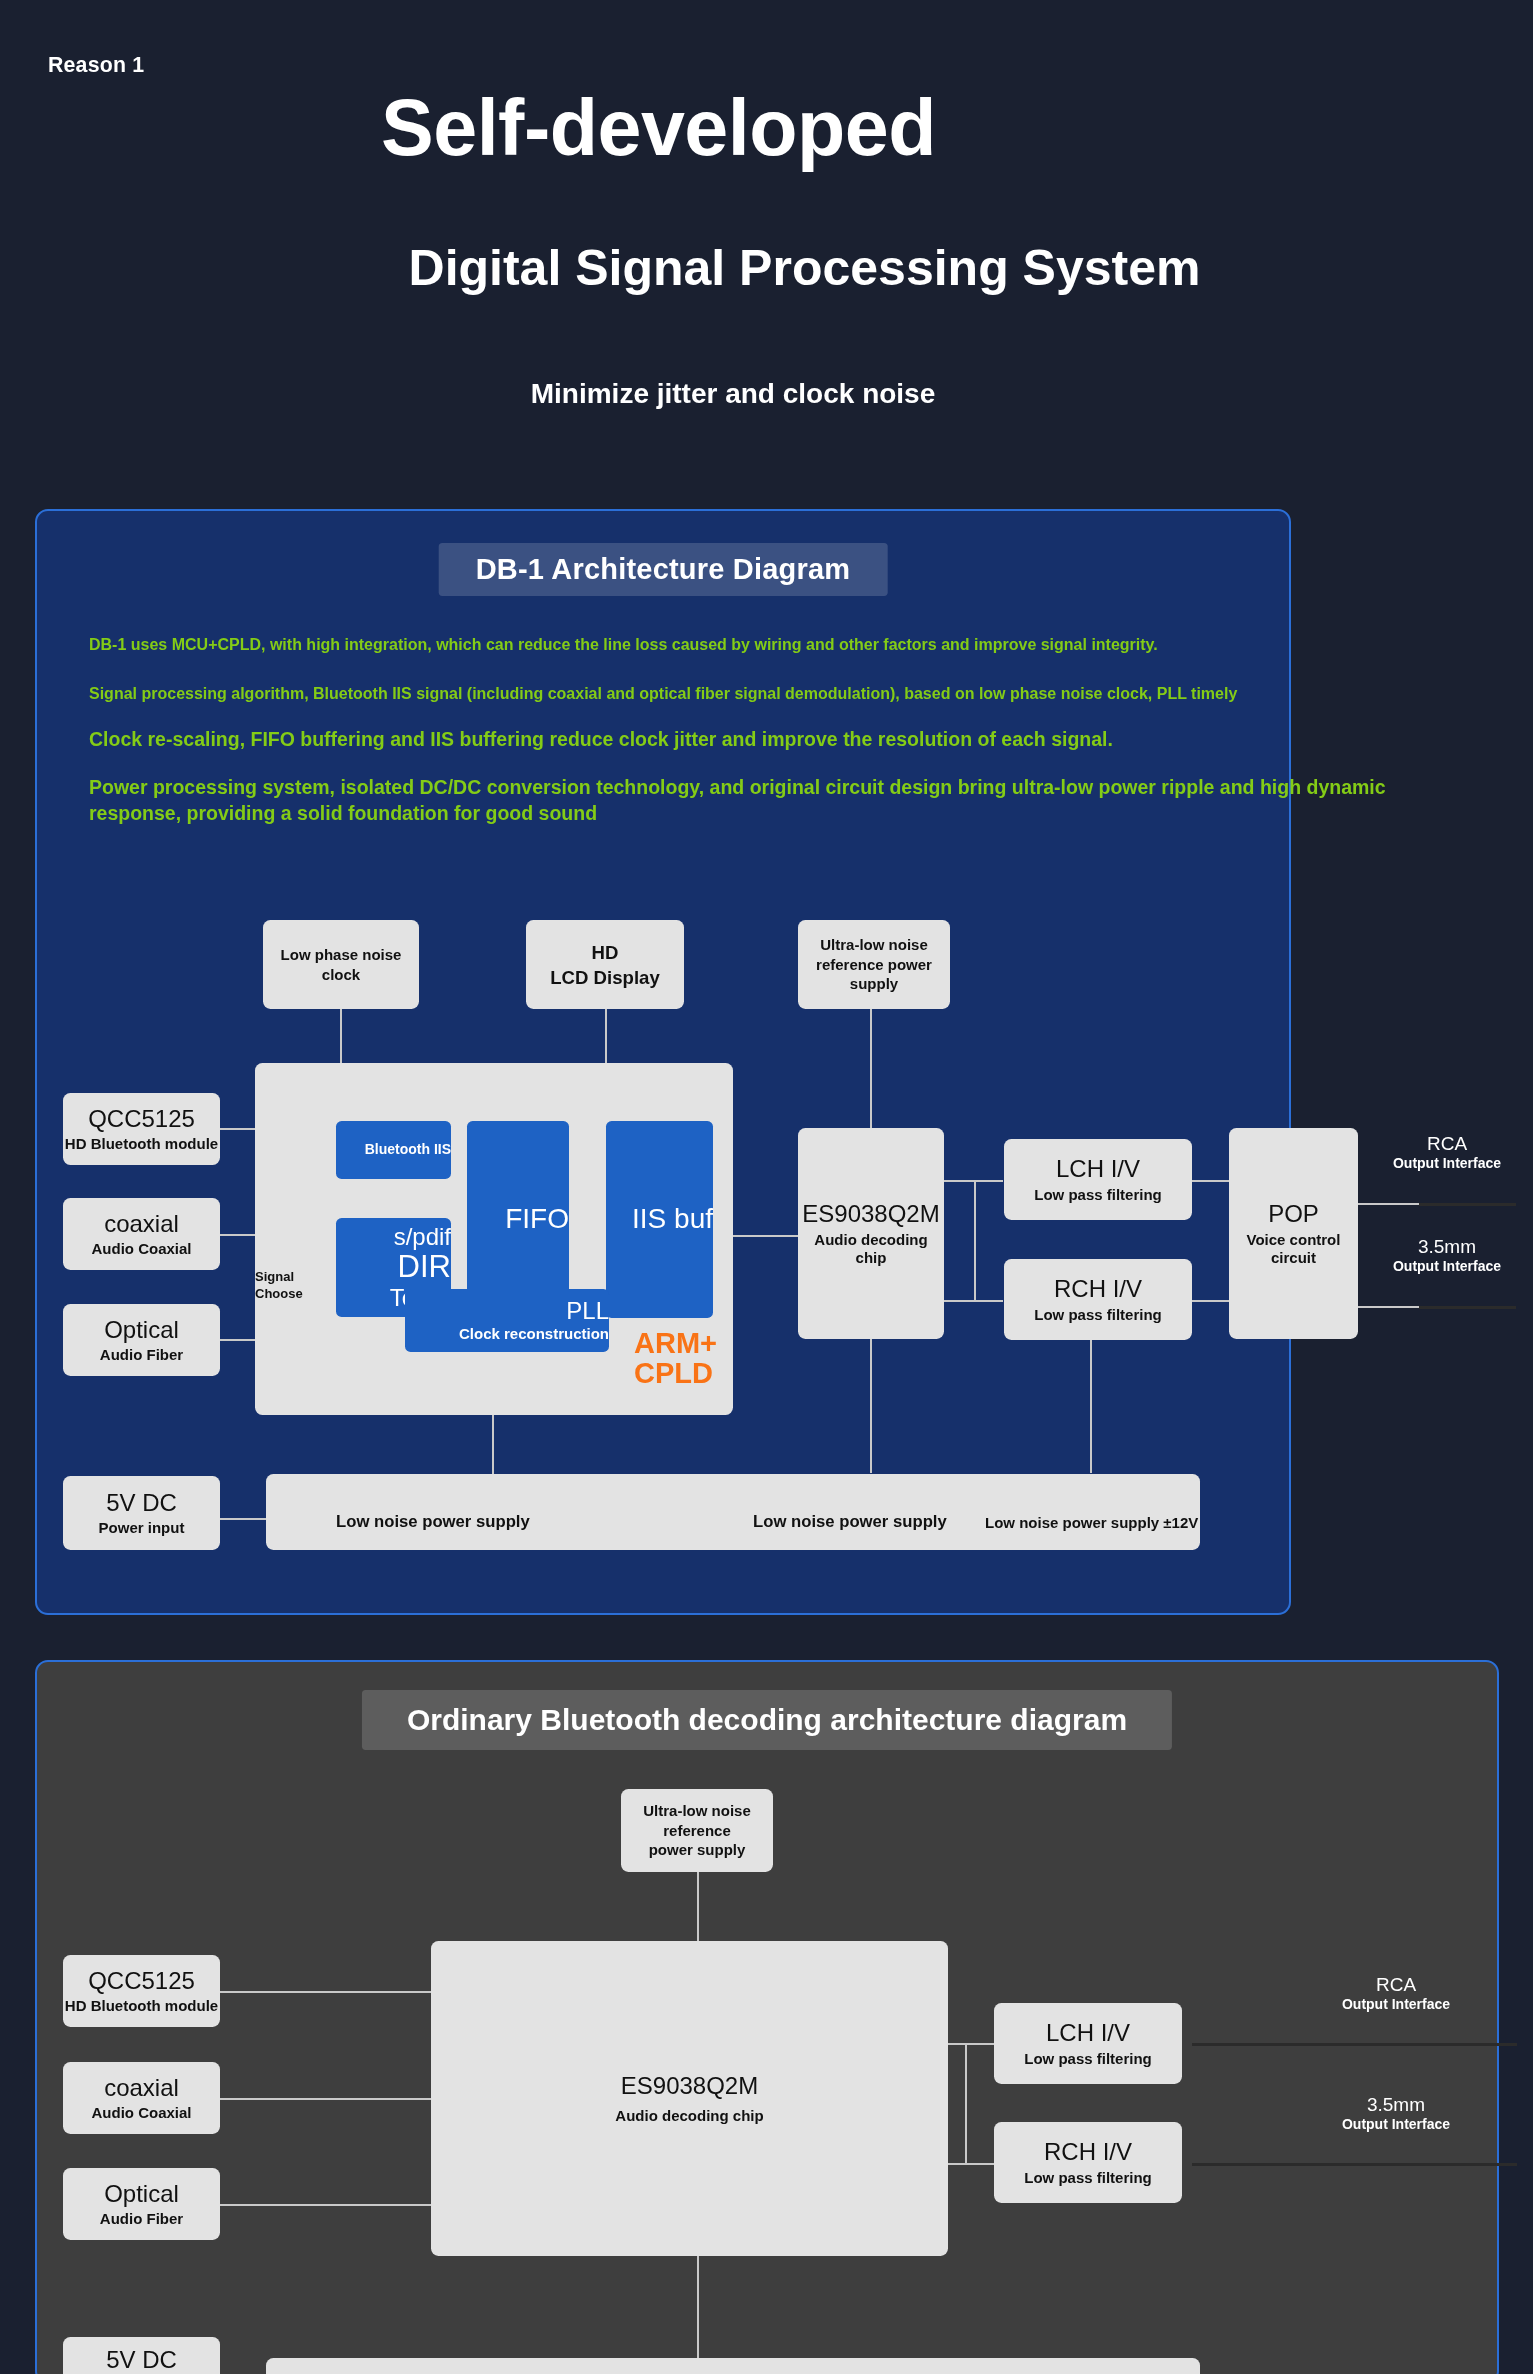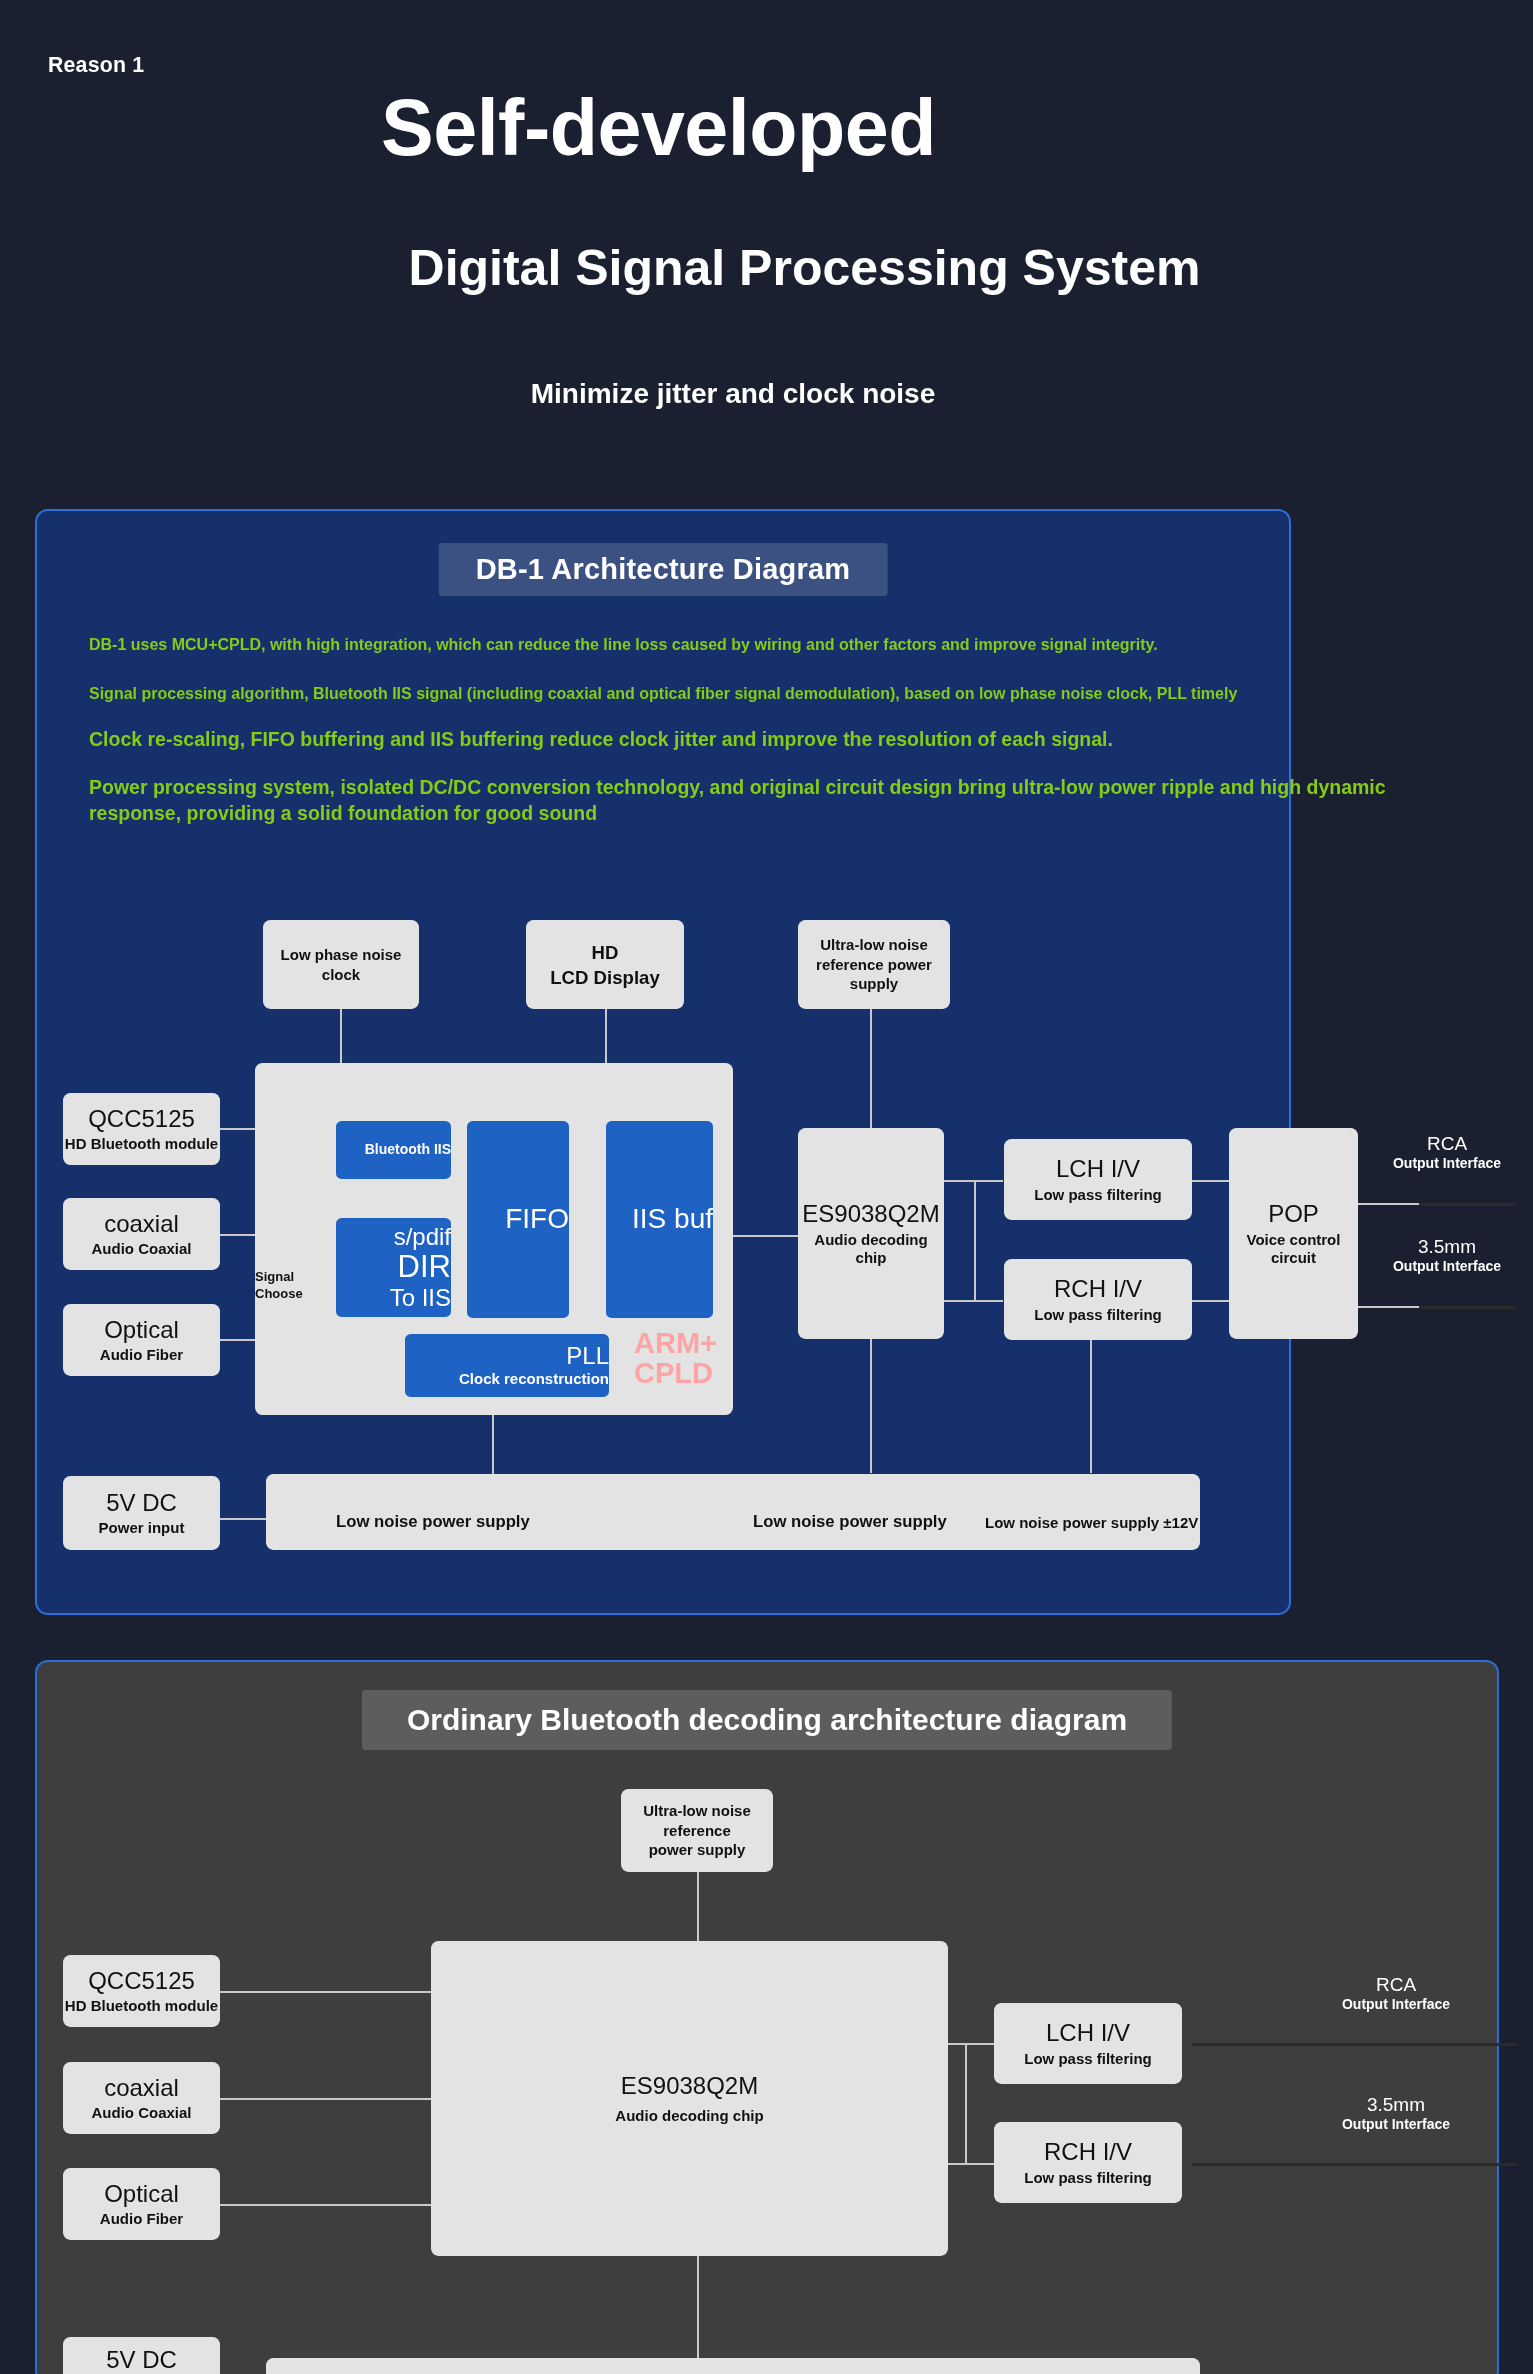--- a/index.html
+++ b/index.html
@@ -132,21 +132,21 @@
   .blk-blue .b1 { font-size: 28px; line-height: 1.1; }
   .blk-blue .b2 { font-size: 15px; font-weight: bold; line-height: 1.2; }
   .blk-blue.tiny .b1 { font-size: 14px; font-weight: bold; }
   .mcu-wrap {
     position: absolute;
     background: #e3e3e3;
     border-radius: 7.4px;
   }
   .arm-label {
     position: absolute;
-    color: #fca5a5;
+    color: #f97316;
     font-size: 29px;
     font-weight: bold;
     line-height: 1.05;
     text-align: left;
   }
   .rail {
     position: absolute;
     background: #e3e3e3;
     border-radius: 7.4px;
   }
@@ -259,21 +259,21 @@
     <div class="b1" style="font-size:24px;">s/pdif</div>
     <div class="b1" style="font-size:31px;">DIR</div>
     <div class="b1" style="font-size:24px;">To IIS</div>
   </div>
   <div class="blk-blue" style="left:467px; top:1121px; width:102px; height:197px;">
     <div class="b1">FIFO</div>
   </div>
   <div class="blk-blue" style="left:606px; top:1121px; width:107px; height:197px;">
     <div class="b1">IIS buf</div>
   </div>
-  <div class="blk-blue" style="left:405px; top:1334px; width:204px; height:63px;">
+  <div class="blk-blue" style="left:405px; top:1289px; width:204px; height:63px;">
     <div class="b1" style="font-size:24px;">PLL</div>
     <div class="b2">Clock reconstruction</div>
   </div>
   <div class="arm-label" style="left:634px; top:1328px;">
     <div>ARM+</div>
     <div>CPLD</div>
   </div>
 
   <div class="blk" style="left:798px; top:1128px; width:146px; height:211px;">
     <div class="t1">ES9038Q2M</div>

